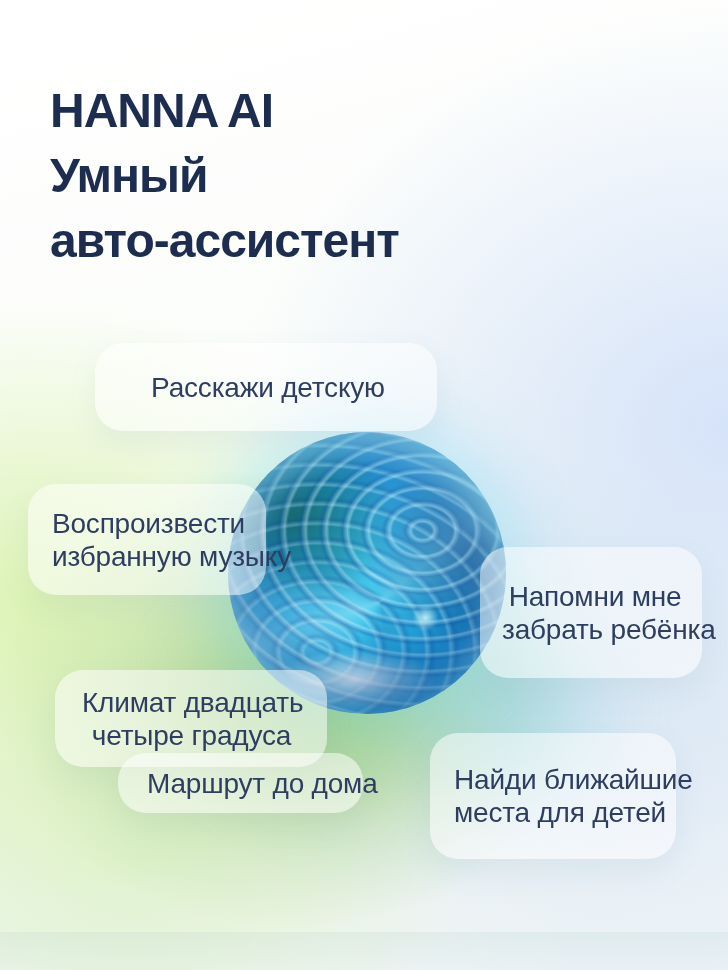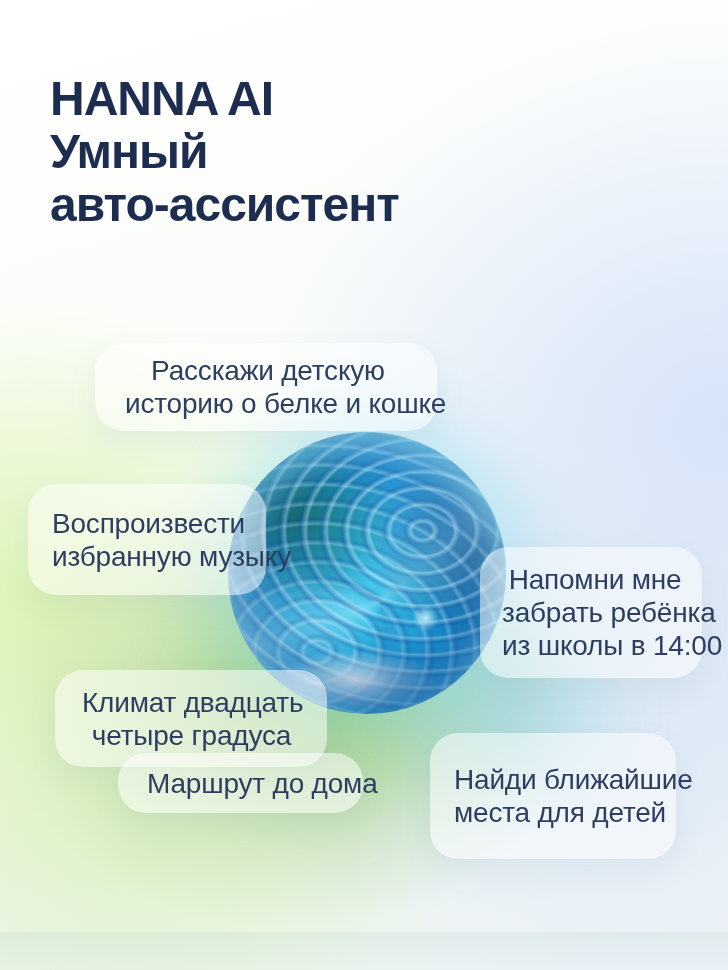--- a/index.html
+++ b/index.html
@@ -15,21 +15,21 @@
       radial-gradient(650px 560px at 100% 44%, rgba(212,226,250,0.95), rgba(212,226,250,0) 75%),
       radial-gradient(560px 430px at 88% 82%, rgba(222,232,250,0.70), rgba(222,232,250,0) 72%),
       radial-gradient(520px 330px at 64% 70%, rgba(165,213,215,0.45), rgba(165,213,215,0) 70%),
       linear-gradient(165deg, #ffffff 0%, #fbfdfa 35%, #f1f7ee 70%, #f3f7f5 100%);
   }
 
   
   .title-block { position:absolute; left:50px; top:72px; }
   .title-line {
     font-size:48px; line-height:53px; font-weight:700;
-    letter-spacing:-1px; color:#1c2d4f; white-space:nowrap;
+    letter-spacing:-1px; color:#1c2d4f; white-space:nowrap;margin-top:12px;
   }
 
   
   .glow-green {
     position:absolute; left:148px; top:548px; width:380px; height:290px;
     border-radius:50%; z-index:0; filter:blur(20px);
     background:radial-gradient(closest-side, rgba(150,200,110,0.70), rgba(158,205,120,0.30) 55%, rgba(158,205,120,0) 100%);
   }
   .glow-cyan {
     position:absolute; left:380px; top:600px; width:260px; height:230px;
@@ -104,33 +104,31 @@
     <div class="title-line">Умный</div>
     <div class="title-line">авто-ассистент</div>
   </div>
 
   <div class="glow-green"></div>
   <div class="glow-cyan"></div>
   <div class="orb"></div>
 
   <div class="bubble" id="bubble-story">
     <span>Расскажи детскую</span>
-    <span>историю о белке и кошке</span>
   </div>
 
 
   <div class="bubble" id="bubble-music">
     <span>Воспроизвести</span>
     <span>избранную музыку</span>
   </div>
 
   <div class="bubble" id="bubble-remind">
     <span>Напомни мне</span>
     <span>забрать ребёнка</span>
-    <span>из школы в 14:00</span>
   </div>
 
   <div class="bubble" id="bubble-climate">
     <span>Климат двадцать</span>
     <span>четыре градуса</span>
   </div>
 
   <div class="bubble" id="bubble-route">
     <span>Маршрут до дома</span>
   </div>

